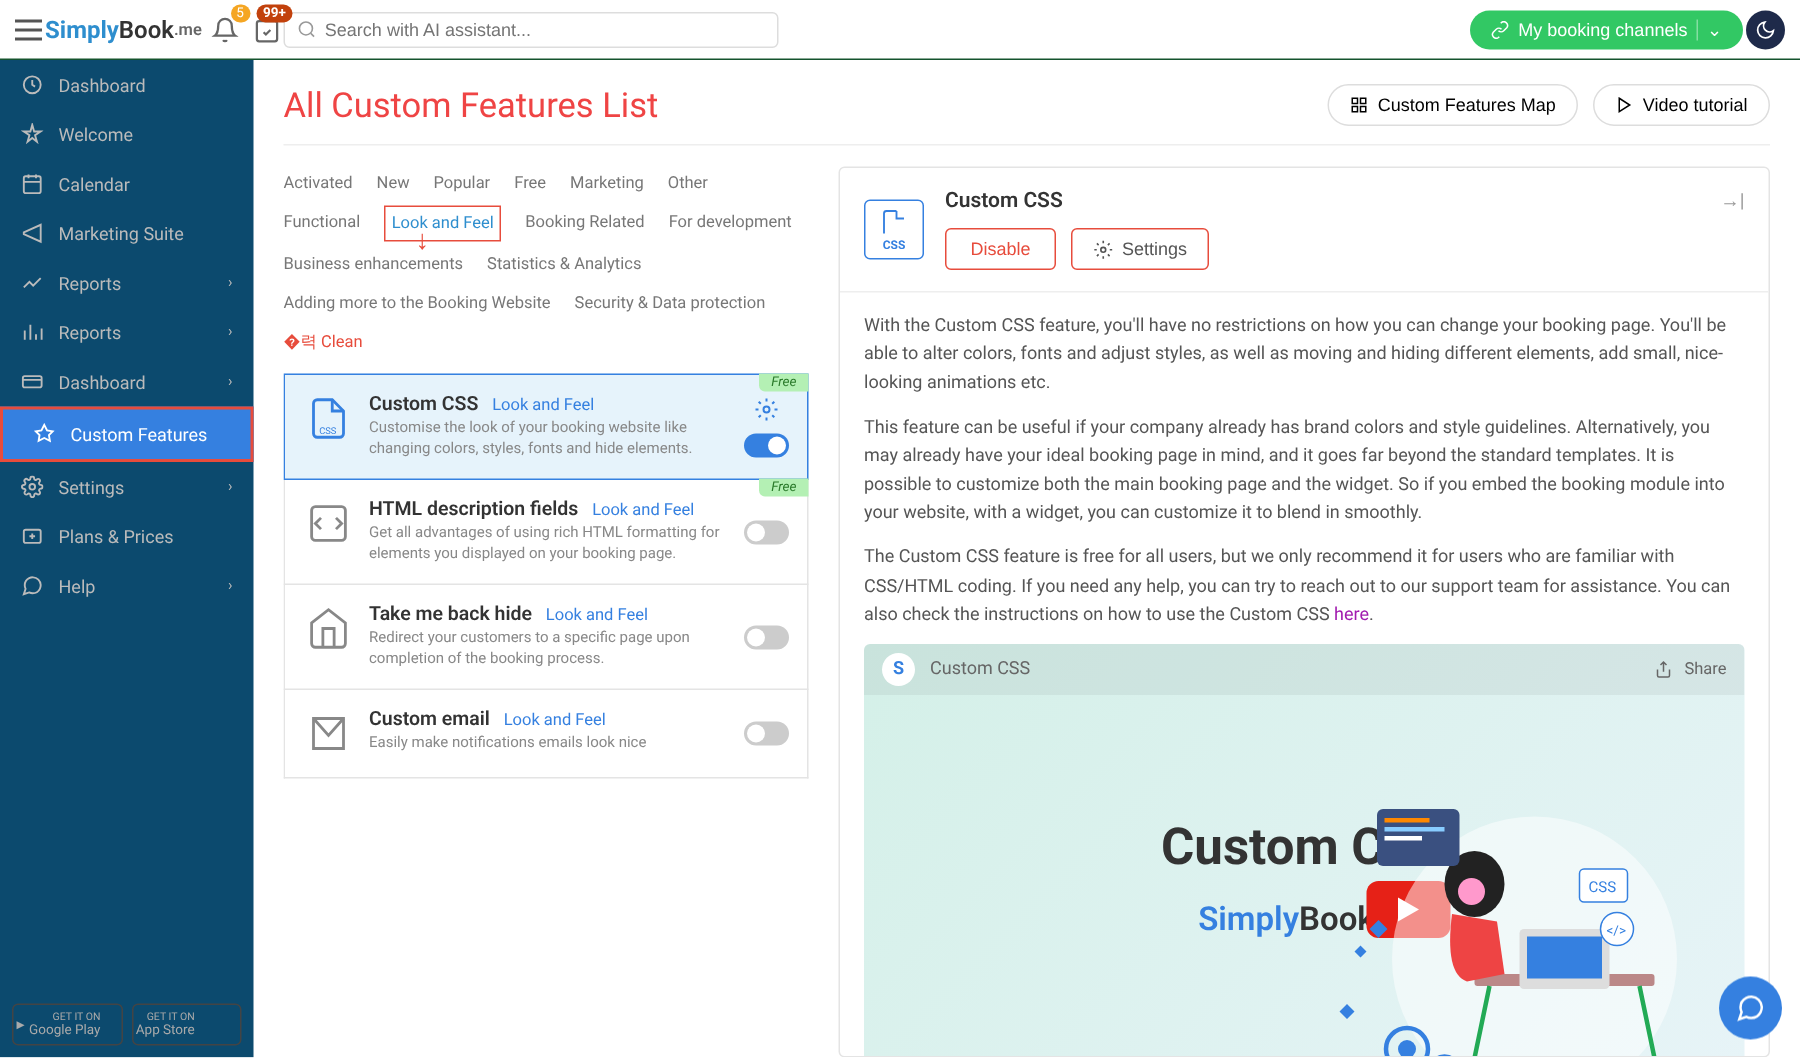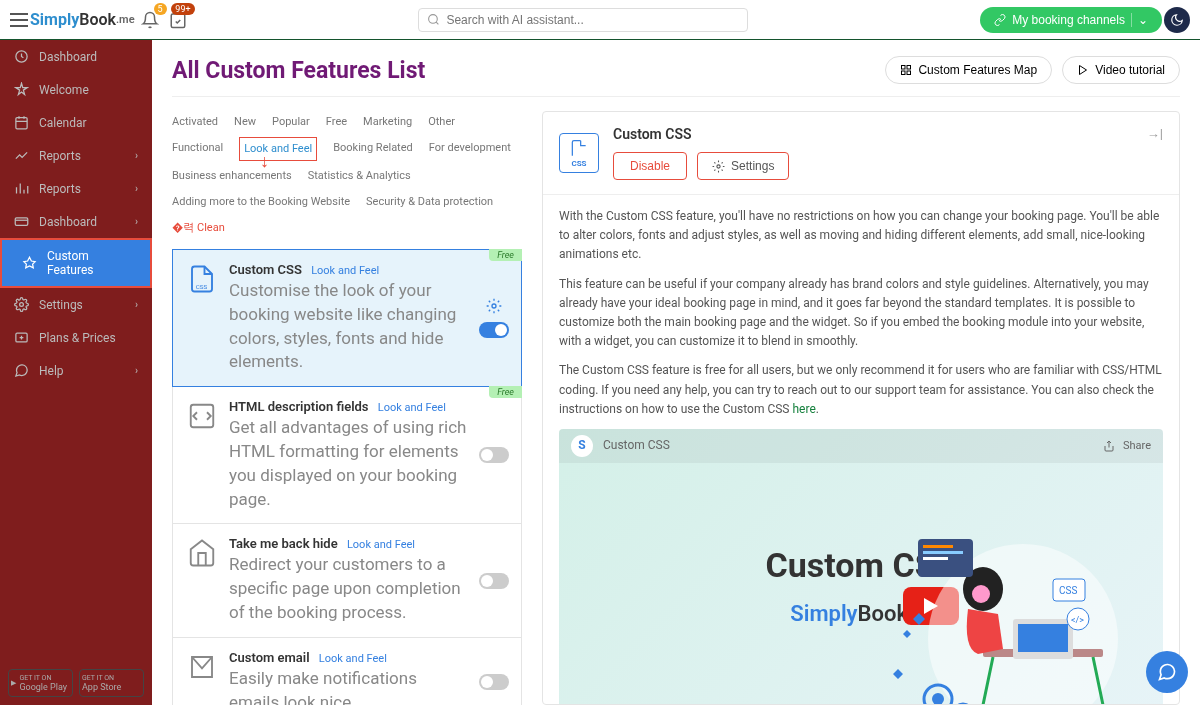--- a/index.html
+++ b/index.html
@@ -8,79 +8,79 @@
 .topbar { display: flex; align-items: center; height: 40px; padding: 0 10px; border-bottom: 1px solid #14532d; gap: 2px; }
 .menu-icon { cursor: pointer; color: #555; width: 18px; height: 18px; display: flex; flex-direction: column; justify-content: space-around; }
 .menu-icon span { height: 2px; background: #555; }
 .logo { font-weight: 600; font-size: 16px; }
 .logo-blue { color: #2e8ece; font-weight: 700; }
 .logo-me { color: #666; font-size: 11px; position: relative; top: -2px; }
 .notif-group { display: flex; gap: 10px; margin-left: 4px; }
 .notif { position: relative; color: #666; }
 .notif svg { width: 18px; height: 18px; }
 .badge { position: absolute; top: -8px; right: -8px; background: #f5a623; color: #fff; border-radius: 8px; font-size: 9px; padding: 1px 4px; line-height: 1.2; }
-.badge.green { background: #c2410c; }
-.search-wrap { flex: 1; display: flex; justify-content: center; }
+.badge.green { background: #c2410c; font-weight: bold; }
+.search-wrap { flex: 1; display: flex; justify-content: flex-start; }
 .search-box { width: 330px; border: 1px solid #ddd; border-radius: 4px; padding: 4px 8px; display: flex; align-items: center; gap: 6px; color: #999; }
 .search-box input { border: none; outline: none; flex: 1; font-size: 12px; }
 .btn-channels { background: #32c864; color: #fff; border: none; border-radius: 20px; padding: 6px 14px; font-size: 12px; display: flex; align-items: center; gap: 6px; cursor: pointer; }
 .theme-toggle { width: 26px; height: 26px; border-radius: 50%; background: #1e2a4a; display: flex; align-items: center; justify-content: center; color: #fff; cursor: pointer; }
 .main { display: flex; flex: 1; overflow: hidden; }
-.sidebar { width: 152px; background: #7f1d1d; color: #bbb; display: flex; flex-direction: column; font-size: 12px; }
+.sidebar { width: 169px; background: #0c4a6e; color: #bbb; display: flex; flex-direction: column; font-size: 12px; text-align: right; }
 .sidebar-item { display: flex; align-items: center; padding: 9px 14px; gap: 10px; cursor: pointer; }
 .sidebar-item.active { background: #3580e0; color: #fff; padding-left: 20px; }
 .sidebar-item svg { width: 15px; height: 15px; flex-shrink: 0; }
 .sidebar-item .chev { margin-left: auto; font-size: 10px; }
 .sidebar-spacer { flex: 1; }
 .store-badges { display: flex; gap: 6px; padding: 8px; }
 .store-badge { flex: 1; border: 1px solid #444; border-radius: 4px; padding: 4px 2px; display: flex; align-items: center; gap: 3px; font-size: 7px; color: #aaa; }
 .store-badge span.big { font-size: 9px; display: block; }
 .content { flex: 1; display: flex; flex-direction: column; overflow: hidden; padding: 0 20px; }
 .content-header { display: flex; justify-content: space-between; align-items: center; padding: 16px 0 12px; border-bottom: 1px solid #eee; }
-.page-title { font-size: 23px; font-weight: 700; color: #701a75; }
+.page-title { font-size: 23px; font-weight: 400; color: #ef4444; }
 .header-buttons { display: flex; gap: 10px; }
 .btn-outline { border: 1px solid #ddd; background: #fff; border-radius: 20px; padding: 6px 14px; font-size: 12px; display: flex; align-items: center; gap: 6px; cursor: pointer; }
 .columns { display: flex; gap: 20px; flex: 1; overflow: hidden; padding-top: 14px; }
 .left-col { width: 350px; display: flex; flex-direction: column; }
 .search-filter { display: flex; gap: 10px; margin-bottom: 10px; }
 .search-filter .search-box { flex: 1; width: auto; }
 .filter-icon { width: 32px; display: flex; align-items: center; justify-content: center; border: 1px solid #ddd; border-radius: 4px; cursor: pointer; color: #888; }
 .filter-tags { display: flex; flex-wrap: wrap; gap: 4px 16px; font-size: 11px; color: #777; margin-bottom: 10px; line-height: 2.0; }
 .filter-tag { cursor: pointer; white-space: nowrap; }
 .filter-tag.active { color: #2e8ece; border: 1.5px solid #e74c3c; padding: 0 4px; }
 .filter-tag.clean { color: #e74c3c; }
 .arrow-down { color: #e74c3c; font-size: 18px; position: absolute; }
 .feature-list { display: flex; flex-direction: column; }
 .feature-card { position: relative; border: 1px solid #e4e4e4; border-top: none; padding: 12px; display: flex; gap: 10px; }
 .feature-card:first-child { border-top: 1px solid #e4e4e4; }
 .feature-card.selected { background: #e6f3fb; border: 1.5px solid #3580e0; }
 .feature-icon { width: 34px; height: 34px; flex-shrink: 0; display: flex; align-items: center; justify-content: center; color: #666; }
 .feature-body { flex: 1; }
 .feature-name { font-weight: 600; font-size: 13px; color: #333; display: inline; }
 .feature-tag { color: #3580e0; font-size: 11px; margin-left: 6px; }
-.feature-desc { font-size: 17px; color: #888; margin-top: 2px; line-height: 1.4; }
+.feature-desc { font-size: 10px; color: #888; margin-top: 2px; line-height: 1.4; }
 .feature-actions { display: flex; flex-direction: column; align-items: center; justify-content: center; gap: 8px; }
 .gear-icon { color: #3580e0; width: 16px; height: 16px; cursor: pointer; }
 .toggle { width: 30px; height: 16px; background: #ccc; border-radius: 10px; position: relative; cursor: pointer; }
 .toggle.on { background: #3580e0; }
 .toggle::after { content: ''; position: absolute; width: 12px; height: 12px; background: #fff; border-radius: 50%; top: 2px; left: 2px; }
 .toggle.on::after { left: 16px; }
 .free-label { position: absolute; top: -1px; right: -1px; background: #b4f0b4; color: #2a7a2a; font-size: 9px; padding: 1px 8px; border-radius: 0 0 0 4px; font-style: italic; }
 .right-col { flex: 1; border: 1px solid #e4e4e4; border-radius: 4px; display: flex; flex-direction: column; overflow: hidden; }
 .detail-header { display: flex; gap: 14px; padding: 14px 16px; border-bottom: 1px solid #eee; align-items: center; }
 .detail-icon { width: 40px; height: 40px; border: 1px solid #3580e0; border-radius: 4px; display: flex; flex-direction: column; align-items: center; justify-content: center; color: #3580e0; font-size: 8px; font-weight: 700; }
 .detail-title-wrap { flex: 1; }
 .detail-title { font-weight: 600; font-size: 14px; color: #333; margin-bottom: 10px; }
 .detail-actions { display: flex; gap: 10px; }
 .btn-disable { border: 1px solid #e74c3c; color: #e74c3c; background: #fff; border-radius: 4px; padding: 6px 16px; font-size: 12px; cursor: pointer; }
 .btn-settings { border: 1.5px solid #e74c3c; color: #555; background: #fff; border-radius: 4px; padding: 6px 14px; font-size: 12px; cursor: pointer; display: flex; align-items: center; gap: 6px; }
 .collapse-icon { color: #999; cursor: pointer; align-self: flex-start; }
 .detail-body { padding: 12px 16px; font-size: 12px; color: #555; line-height: 1.6; overflow-y: auto; }
 .detail-body p { margin-bottom: 10px; }
-.detail-body a { color: #15803d; text-decoration: none; }
+.detail-body a { color: #a21caf; text-decoration: none; }
 .video-embed { width: 100%; height: 330px; background: linear-gradient(135deg, #d4f0e8 0%, #e8f4f8 100%); border-radius: 4px; position: relative; overflow: hidden; }
 .video-top { height: 34px; background: rgba(0,0,0,0.05); display: flex; align-items: center; padding: 0 12px; gap: 10px; color: #666; font-size: 12px; }
 .video-logo { width: 22px; height: 22px; background: #fff; border-radius: 50%; display: flex; align-items: center; justify-content: center; color: #3580e0; font-weight: 700; font-size: 12px; }
 .video-share { margin-left: auto; color: #666; font-size: 11px; display:flex; align-items:center; gap:8px;}
 .video-center { position: absolute; top: 50%; left: 50%; transform: translate(-50%, -60%); text-align: center; }
 .video-title-big { font-size: 34px; font-weight: 700; color: #333; }
 .video-subtitle { font-size: 22px; color: #3580e0; font-weight: 600; margin-top: 4px; }
 .video-subtitle .me { color: #555; font-size: 14px; }
 .play-btn { position: absolute; top: 48%; left: 57%; width: 56px; height: 38px; background: #e62117; border-radius: 8px; display: flex; align-items: center; justify-content: center; }
 .play-btn::after { content: ''; border-left: 14px solid #fff; border-top: 8px solid transparent; border-bottom: 8px solid transparent; }
@@ -154,20 +154,26 @@
             <path d="M12 2l2 7h7l-6 4 2 7-5-4-5 4 2-7-6-4h7z"></path>
           </svg>
           <span>Welcome</span>
         </div>
       <div class="sidebar-item">
           <svg viewBox="0 0 24 24" fill="none" stroke="currentColor" stroke-width="2">
             <rect x="3" y="4" width="18" height="18" rx="2"></rect>
             <path d="M3 10h18M8 2v4M16 2v4"></path>
           </svg>
           <span>Calendar</span>
+        </div>
+      <div class="sidebar-item">
+          <svg viewBox="0 0 24 24" fill="none" stroke="currentColor" stroke-width="2">
+            <path d="M3 11l18-8v18L3 13z"></path>
+          </svg>
+          <span>Marketing Suite</span>
         </div>
       <div class="sidebar-item">
           <svg viewBox="0 0 24 24" fill="none" stroke="currentColor" stroke-width="2">
             <path d="M3 17l6-6 4 4 8-8"></path>
           </svg>
           <span>Reports</span>
           <span class="chev">›</span>
         </div>
       <div class="sidebar-item">
           <svg viewBox="0 0 24 24" fill="none" stroke="currentColor" stroke-width="2">

